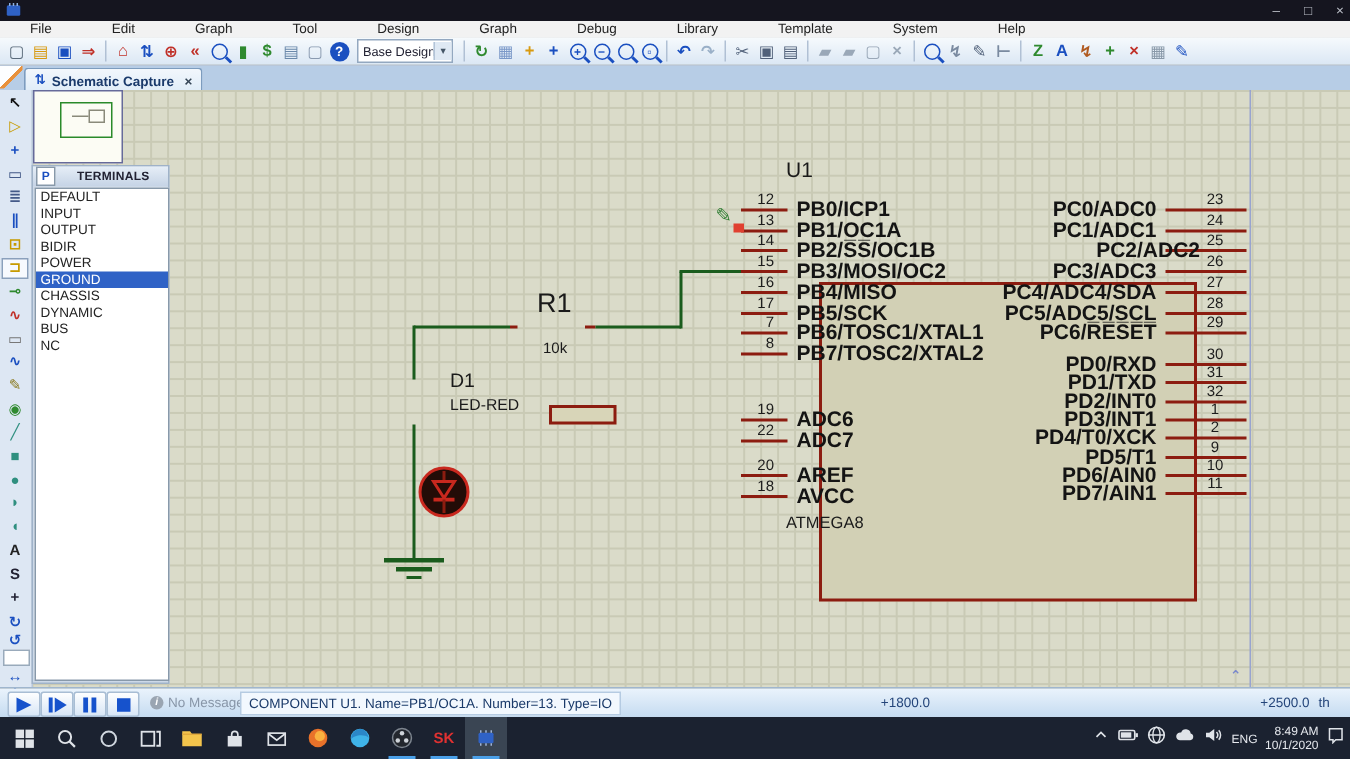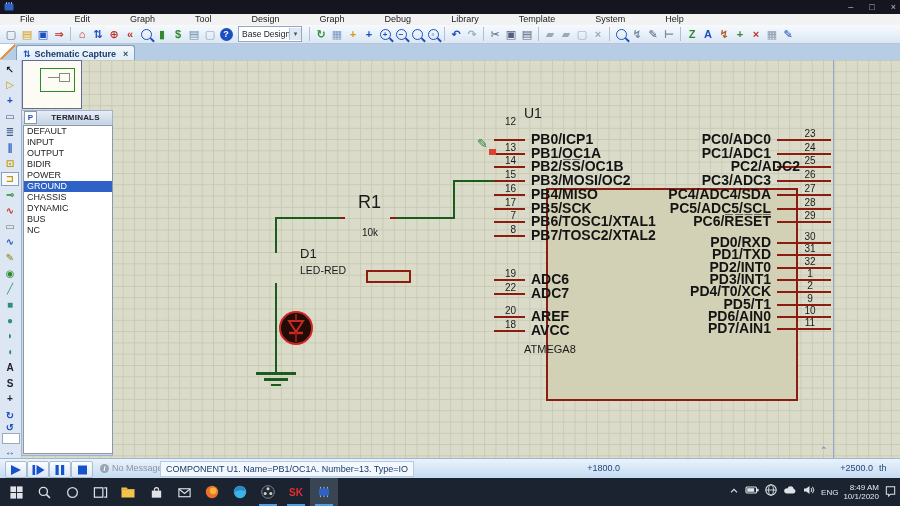--- a/index.html
+++ b/index.html
@@ -260,21 +260,21 @@
       </svg>
     </div>
     <div class="reflbl" style="left:279px;top:186px;font-size:13px;">D1</div>
     <div class="reflbl" style="left:279px;top:204px;font-size:10.5px;">LED-RED</div>
 
     <div id="chip-body"></div>
     <div class="reflbl" style="left:503px;top:45px;font-size:14px;">U1</div>
     <div class="reflbl" style="left:503px;top:283px;font-size:11px;">ATMEGA8</div>
     <div id="chip-pins">
         <div class="stub" style="top: 79px; left: 473px; width: 31px;"></div>
-        <div class="pin-num" style="top: 56px; left: 457px; width: 38px; text-align: right;">12</div>
+        <div class="pin-num" style="top: 68px; left: 457px; width: 38px; text-align: right;">12</div>
         <div class="pin-label" style="top: 74px; left: 510px;">PB0/ICP1</div>
         <div class="stub" style="top: 92.7px; left: 473px; width: 31px;"></div>
         <div class="pin-num" style="top: 81.7px; left: 457px; width: 38px; text-align: right;">13</div>
         <div class="pin-label" style="top: 87.7px; left: 510px;">PB1/OC1A</div>
         <div class="stub" style="top: 106.4px; left: 473px; width: 31px;"></div>
         <div class="pin-num" style="top: 95.4px; left: 457px; width: 38px; text-align: right;">14</div>
         <div class="pin-label" style="top: 101.4px; left: 510px;">PB2/S̅S̅/OC1B</div>
         <div class="stub" style="top: 120.1px; left: 473px; width: 31px;"></div>
         <div class="pin-num" style="top: 109.1px; left: 457px; width: 38px; text-align: right;">15</div>
         <div class="pin-label" style="top: 115.1px; left: 510px;">PB3/MOSI/OC2</div>

